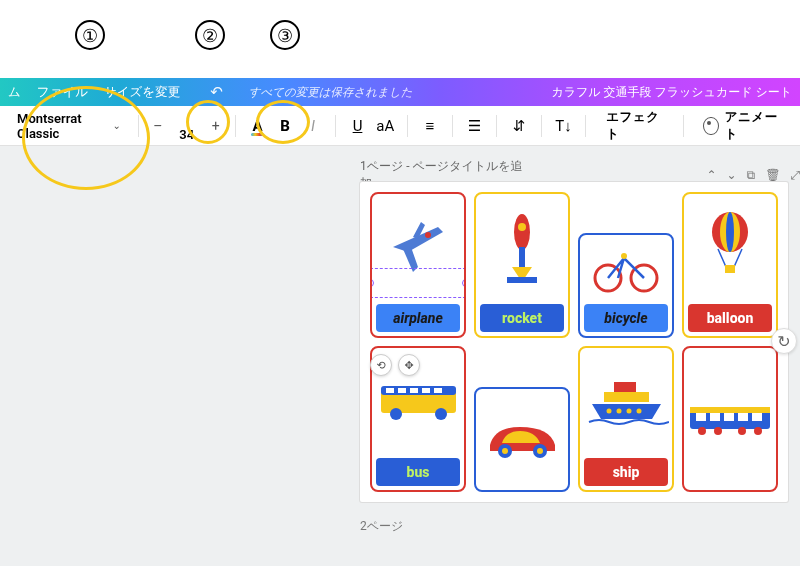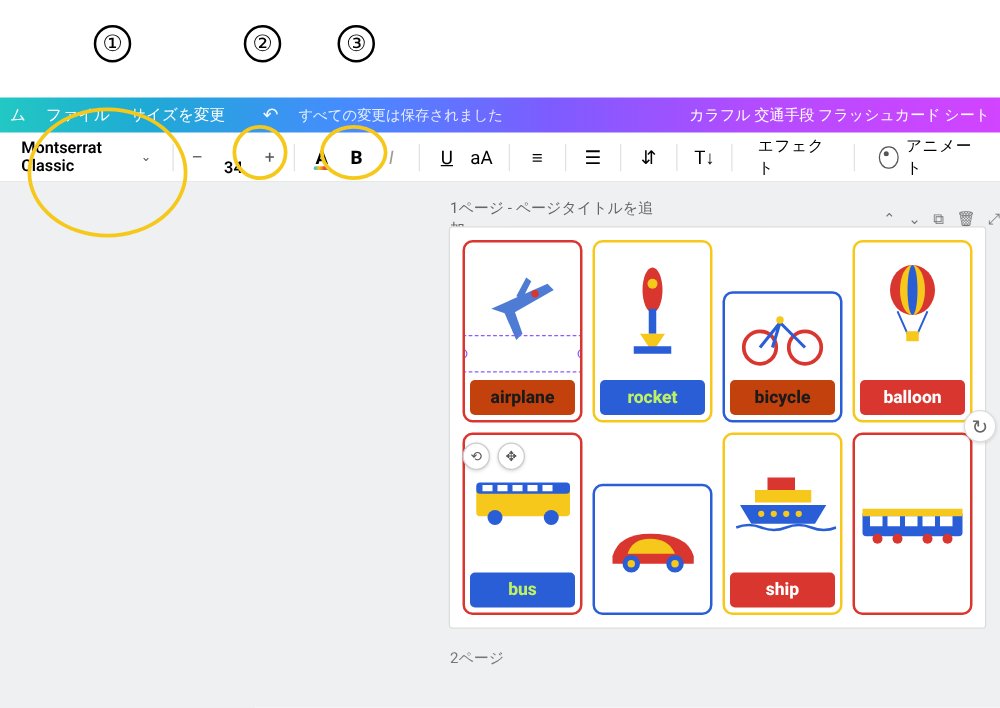--- a/index.html
+++ b/index.html
@@ -43,21 +43,21 @@
     color:#fff;
     display:flex;
     align-items:center;
     font-size:12.5px;
     padding:0 8px;
     position:relative;
   }
   .menubar .menu-left { display:flex; gap:16px; align-items:center;}
   .menubar .menu-item { cursor:pointer; }
   .menubar .undo { margin-left:14px; font-size:15px; opacity:.95;}
-  .menubar .save-status { opacity:.85; font-size:11.5px;}
+  .menubar .save-status { margin-left:10px; font-style:italic; opacity:.85; font-size:11.5px;}
   .menubar .doc-title { margin-left:auto; font-size:12px; }
 
   
   .toolbar {
     height: 40px;
     background:#fff;
     border-bottom:1px solid #e1e1e1;
     display:flex;
     align-items:center;
     padding: 0 10px;
@@ -77,21 +77,21 @@
   .size-group .step-btn { width:18px;height:22px;display:flex;align-items:center;justify-content:center;cursor:pointer;color:#555;font-size:14px;}
   .size-group .size-val { width:32px; text-align:center; font-weight:600;margin-top:18px;}
   .tb-btn { width:28px;height:28px;display:flex;align-items:center;justify-content:center;border-radius:4px;cursor:pointer;font-size:15px;}
   .tb-btn.bold { font-weight:800;}
   .tb-btn.textcolor { position:relative; font-weight:700; }
   .tb-btn.textcolor .underline {
     position:absolute; bottom:4px; left:5px; right:5px; height:3px;
     background:linear-gradient(90deg,#2fb6f0,#f6c81b,#e8432e,#2fb6f0);
     border-radius:2px;
   }
-  .tb-text-btn { padding:0 10px; height:28px; display:flex;align-items:center;border-radius:4px;cursor:pointer;font-size:12.5px;font-weight:400; letter-spacing:.5px;}
+  .tb-text-btn { padding:0 10px; height:28px; display:flex;align-items:center;border-radius:4px;cursor:pointer;font-size:12.5px;font-weight:700; letter-spacing:.5px;}
   .icon-circle { width:18px;height:18px;border:1.6px solid #555;border-radius:50%;margin-right:6px;position:relative;}
   .icon-circle:before{content:"";position:absolute;width:4px;height:4px;background:#555;border-radius:50%;top:3px;left:3px;}
 
   
   .hl-ring {
     position:absolute;
     border:3px solid #f6c81b;
     border-radius:50%;
     pointer-events:none;
     z-index:30;
@@ -136,21 +136,21 @@
     border-radius:8px;
     display:flex;
     flex-direction:column;
     overflow:hidden;
     background:#fff;
   }
   .card .art { flex:1; display:flex; align-items:center; justify-content:center; position:relative;}
   .card .label {
     height:28px; display:flex; align-items:center; justify-content:center;
     font-weight:800; font-size:14px; margin:4px; border-radius:4px;
-  } .b-red { border-color:#d9362f;} .bg-red{background:#d9362f;color:#fff;} .b-blue{border-color:#295ed6;margin-top:41px;} .bg-blue{background:#295ed6;color:#bef264;} .bg-yellow{background:#c2410c;color:#1a1a1a;}
+  } .b-red { border-color:#d9362f;} .bg-red{background:#d9362f;color:#fff;} .b-blue{border-color:#295ed6;margin-top:41px;} .bg-blue{background:#295ed6;color:#bef264;} .bg-yellow{background:#3b82f6;color:#1a1a1a;font-style:italic;}
   .b-yellow{border-color:#f6c81b;}
 
   .selection-box {
     position:absolute;
     border:1.5px dashed #8a5cff;
     pointer-events:none;
   }
   .sel-handle {
     position:absolute;width:8px;height:8px;background:#fff;border:1.5px solid #8a5cff;border-radius:50%;
   }

